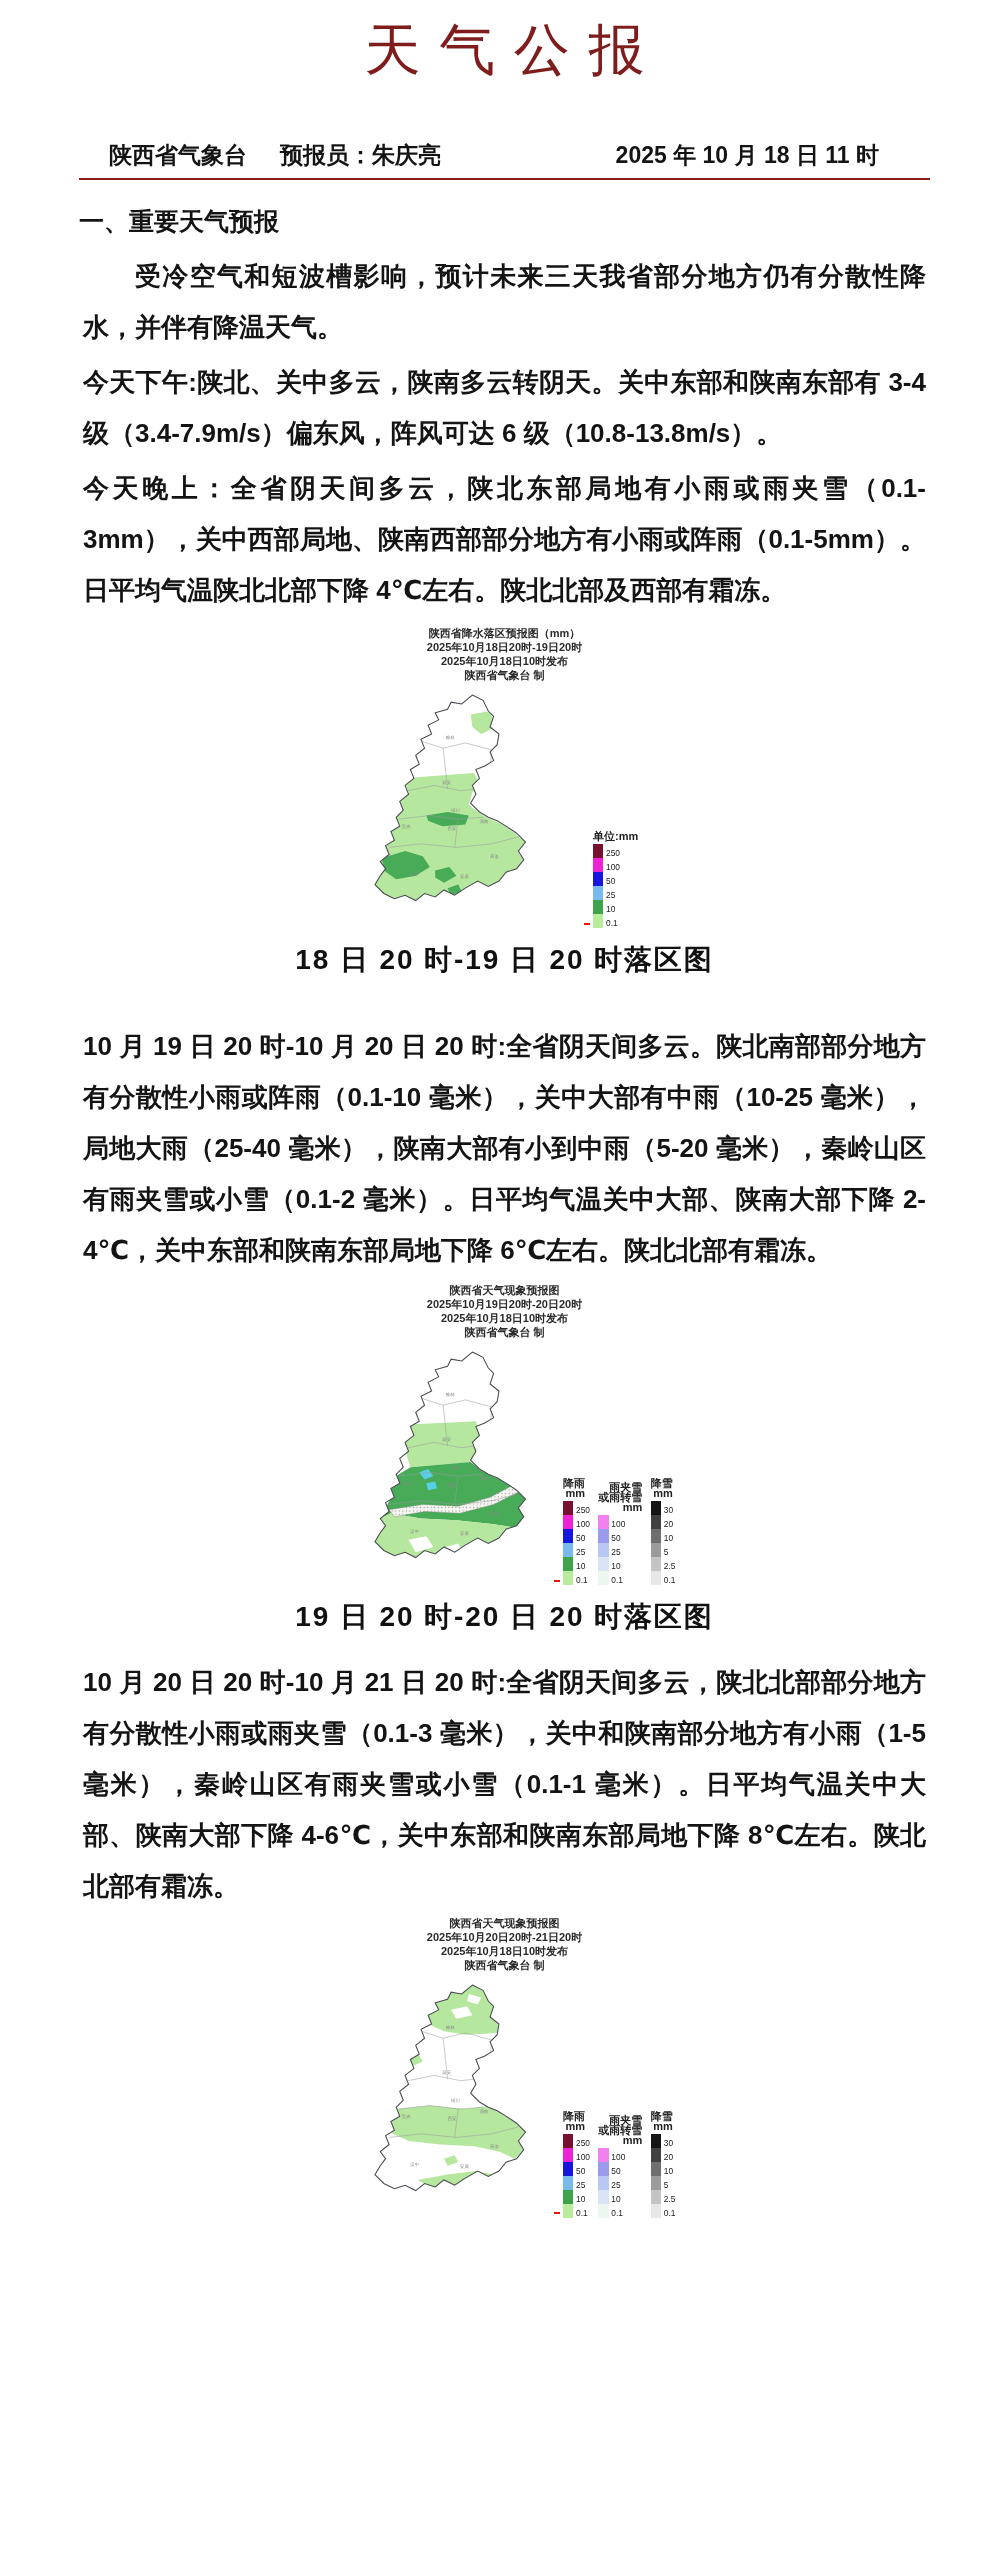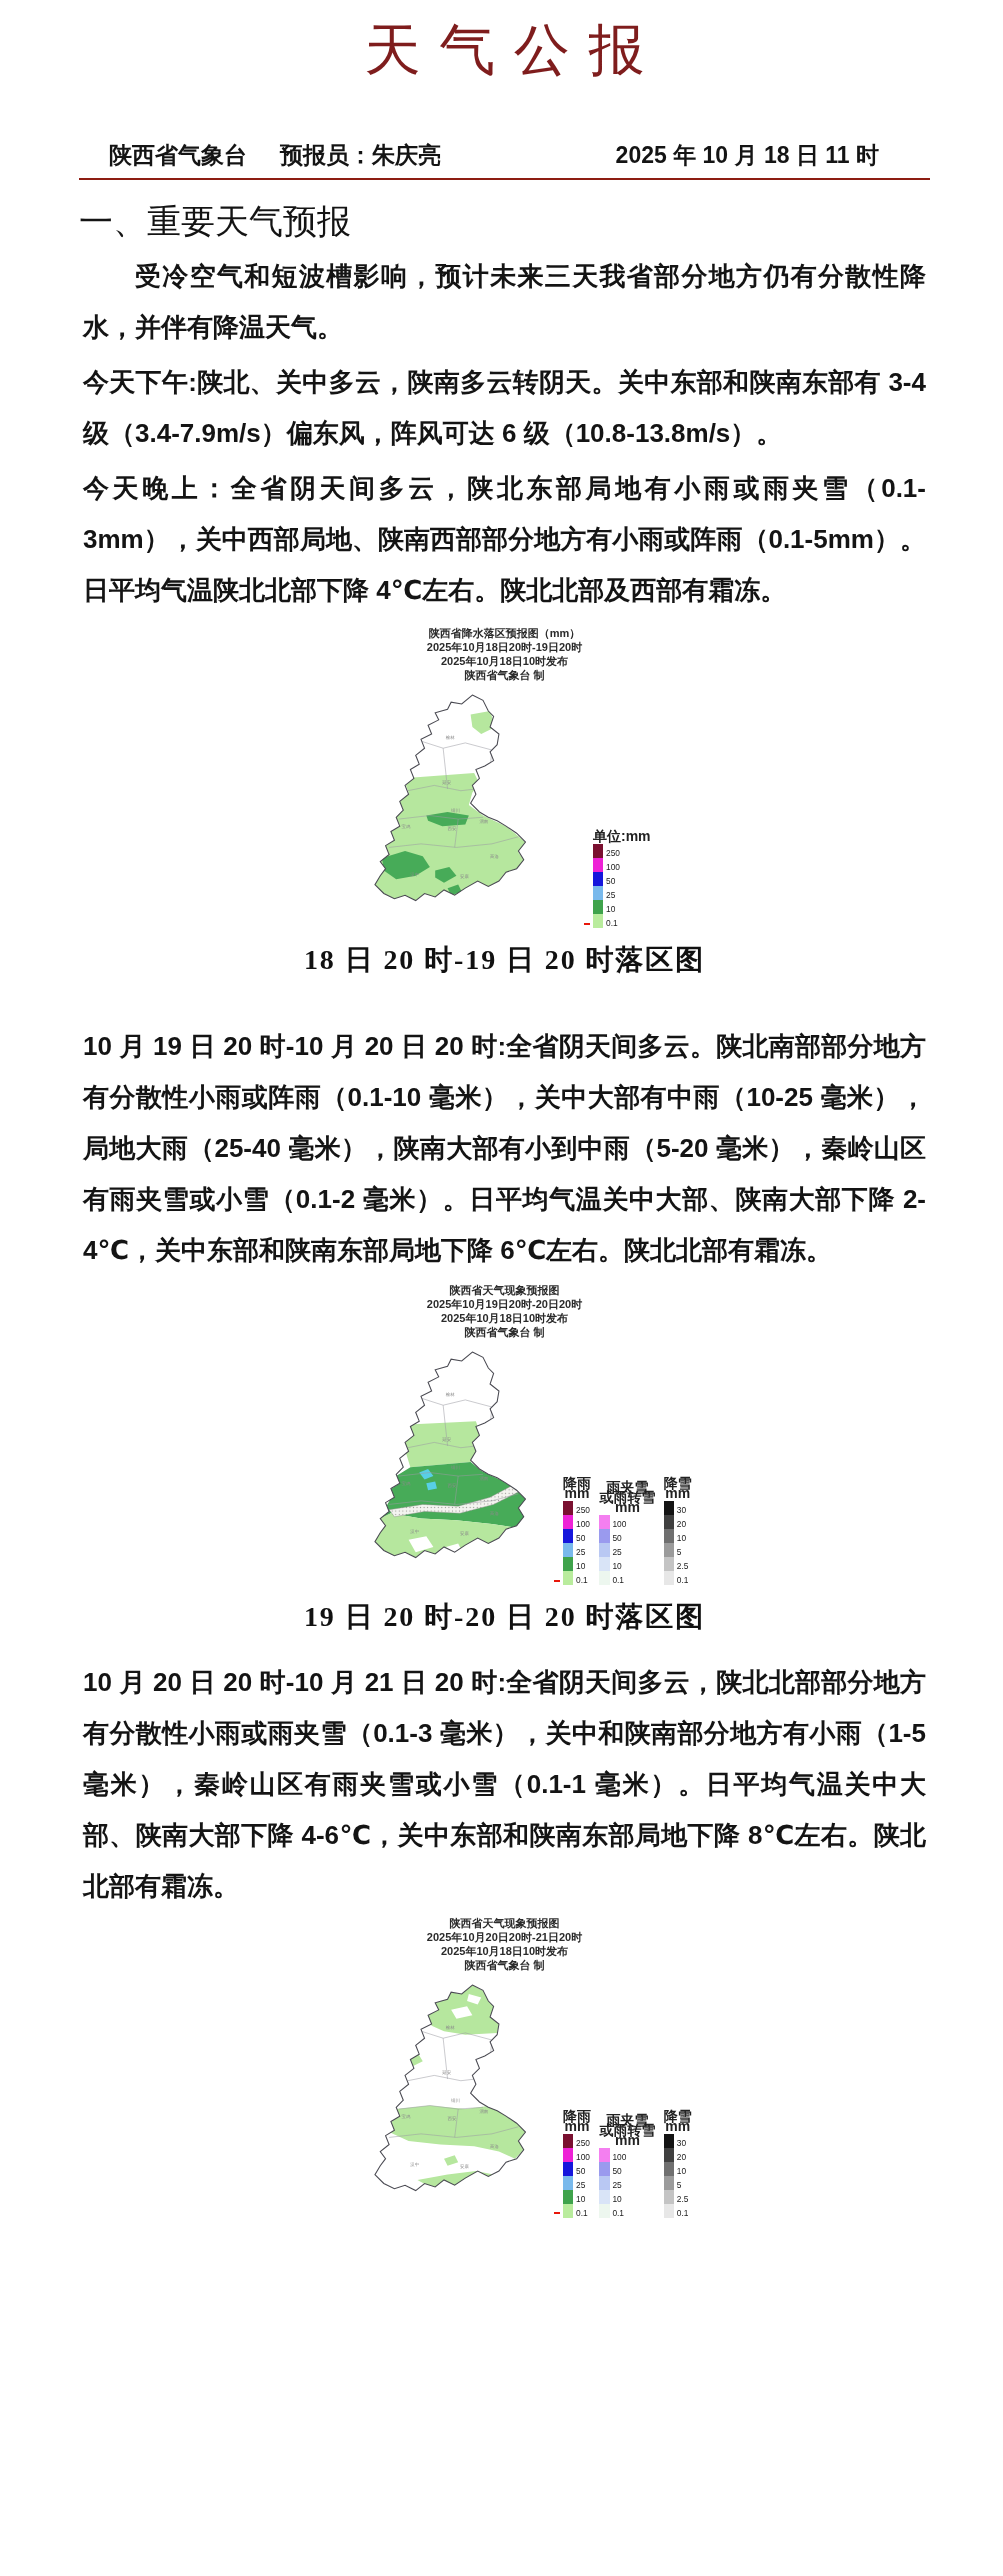--- a/index.html
+++ b/index.html
@@ -29,24 +29,24 @@
     line-height:30px;
     padding:0 51px 8.4px 30px;
     border-bottom:2.8px solid #8d1d12;
     margin-bottom:16px;
     white-space:nowrap;
   }
   .meta .forecaster { margin-left:33px; }
   .meta .spacer { flex:1; }
 
   h2.sec {
-    font-size:34px;
+    font-size:25px;
     line-height:51px;
     margin:0;
-    font-weight:normal;
+    font-weight:bold;
   }
   h2.first { margin-top:9.3px; }
 
   p.body {
     font-size:26px;
     line-height:51px;
     margin:4px;
     text-align:justify;
     font-weight:bold;
   }
@@ -69,36 +69,35 @@
     position:absolute;
     bottom:3.7px;
     display:flex;
     gap:8.4px;
     align-items:flex-end;
   }
   .legend-area.single { left:307px; }
   .legend-area.triple { left:277px; }
   .lg { display:flex; flex-direction:column; align-items:flex-start; }
   .lg-title {
-    font-size:14px; line-height:10.2px; margin-bottom:2.8px;
-    white-space:pre-line; text-align:center; color:#222; font-weight:bold;
+    font-size:11px; line-height:10.2px; margin-bottom:2.8px;
+    white-space:pre-line; text-align:right; color:#222; font-weight:bold;
   }
   .lg-row { display:flex; align-items:center; height:14px; }
   .lg-sw { width:10.2px; height:14px; flex:0 0 10.2px; }
   .lg-val { font-size:8.4px; line-height:8.4px; margin-left:2.8px; transform:translateY(1.9px); color:#222; font-weight:normal; }
   .lg-redtick { width:6.5px; height:1.9px; background:#e8170b; margin:-5.6px 0 3.7px -9.3px; }
 
   .map-cap {
     font-size:28px;
     line-height:33px;
     margin-top:11px;
     font-weight:bold;
     letter-spacing:1.9px;
     color:#111;
-    font-family:Liberation Serif, serif;
   }
 </style>
 </head>
 <body>
 
 <svg width="0" height="0" style="position:absolute" aria-hidden="true">
   <defs>
     <path id="prov-path" d="M128,10 L140,16 L146,28 L152,34 L148,46 L158,54 L156,66 L148,74 L152,84 L142,90 L132,94 L136,104 L128,112 L132,122 L126,132 L136,142 L146,148 L156,152 L166,158 L178,166 L188,176 L180,186 L186,196 L178,206 L166,210 L158,220 L146,226 L134,220 L120,228 L108,236 L96,230 L86,238 L74,234 L64,242 L52,236 L40,240 L28,234 L18,224 L24,214 L30,206 L24,198 L34,190 L30,180 L40,174 L36,164 L46,158 L42,148 L50,140 L46,130 L56,122 L52,112 L62,104 L58,94 L68,88 L64,78 L74,70 L70,60 L82,54 L78,44 L90,38 L86,30 L100,26 L104,18 L116,20 Z"></path>
     <clipPath id="prov-clip">
         <use href="#prov-path"></use>

